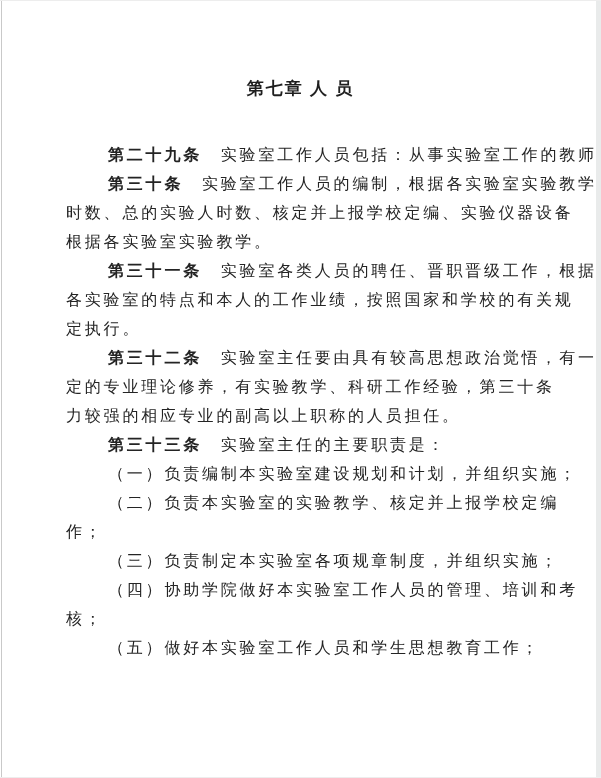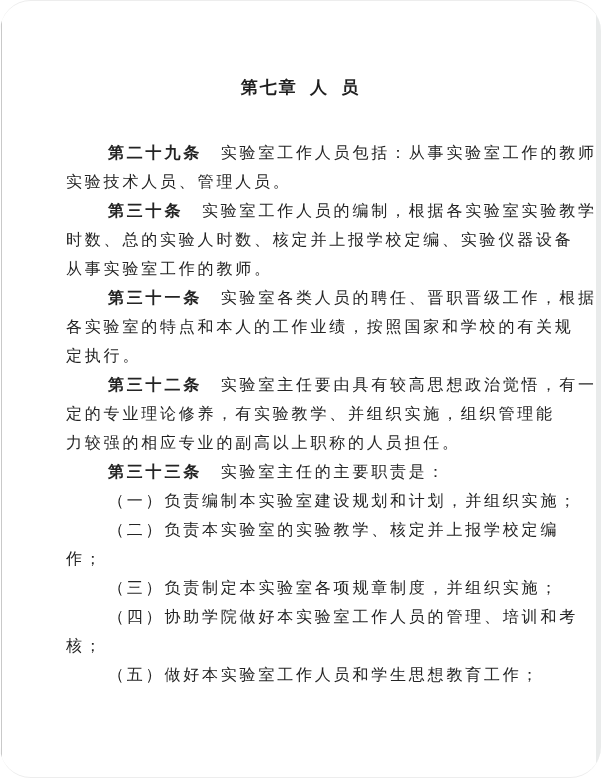--- a/index.html
+++ b/index.html
@@ -9,22 +9,21 @@
   }
   .page {
     position: relative;
     box-sizing: border-box;
     width: 601px;
     height: 778px;
     background: #ffffff;
     border-top: 1px solid #ededed;
     border-bottom: 1px solid #ededed;
     overflow: hidden;
-    font-family: Liberation Mono, monospace;
-    border-radius: 31px;
+    font-family: Liberation Serif, serif;
   }
   
   .edge-left {
     position: absolute;
     left: 1px; top: 0;
     width: 1px; height: 778px;
     background: #c9c9c9;
   }
   .edge-right {
     position: absolute;
@@ -65,29 +64,28 @@
 <body>
 
 <div class="page">
   <div class="edge-left"></div>
   <div class="edge-right"></div>
 
   <h1 class="chapter-title">第七章 人 员</h1>
 
   <div class="doc-body">
       <div class="line first"><span class="bold">第二十九条</span>　实验室工作人员包括：从事实验室工作的教师、</div>
-      <div class="line">实验技术人员、管理人员。</div>
       <div class="line first"><span class="bold">第三十条</span>　实验室工作人员的编制，根据各实验室实验教学</div>
       <div class="line">时数、总的实验人时数、核定并上报学校定编、实验仪器设备</div>
-      <div class="line">从事实验室工作的教师。</div>
+      <div class="line">根据各实验室实验教学。</div>
       <div class="line first"><span class="bold">第三十一条</span>　实验室各类人员的聘任、晋职晋级工作，根据</div>
       <div class="line">各实验室的特点和本人的工作业绩，按照国家和学校的有关规</div>
       <div class="line">定执行。</div>
       <div class="line first"><span class="bold">第三十二条</span>　实验室主任要由具有较高思想政治觉悟，有一</div>
-      <div class="line">定的专业理论修养，有实验教学、并组织实施，组织管理能</div>
+      <div class="line">定的专业理论修养，有实验教学、科研工作经验，第三十条</div>
       <div class="line">力较强的相应专业的副高以上职称的人员担任。</div>
       <div class="line first"><span class="bold">第三十三条</span>　实验室主任的主要职责是：</div>
       <div class="line first">（一）负责编制本实验室建设规划和计划，并组织实施；</div>
       <div class="line first">（二）负责本实验室的实验教学、核定并上报学校定编</div>
       <div class="line">作；</div>
       <div class="line first">（三）负责制定本实验室各项规章制度，并组织实施；</div>
       <div class="line first">（四）协助学院做好本实验室工作人员的管理、培训和考</div>
       <div class="line">核；</div>
       <div class="line first">（五）做好本实验室工作人员和学生思想教育工作；</div>
     </div>

